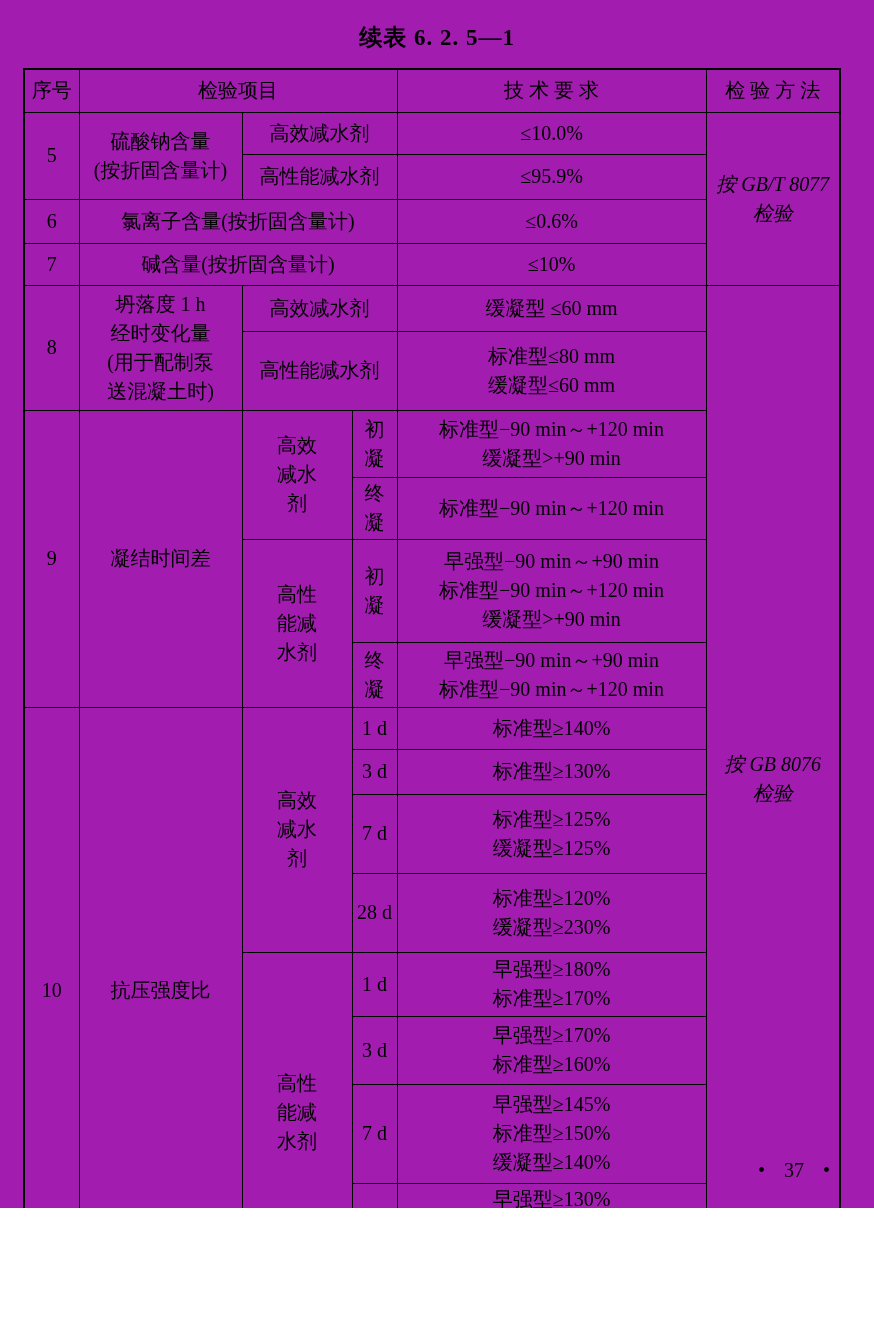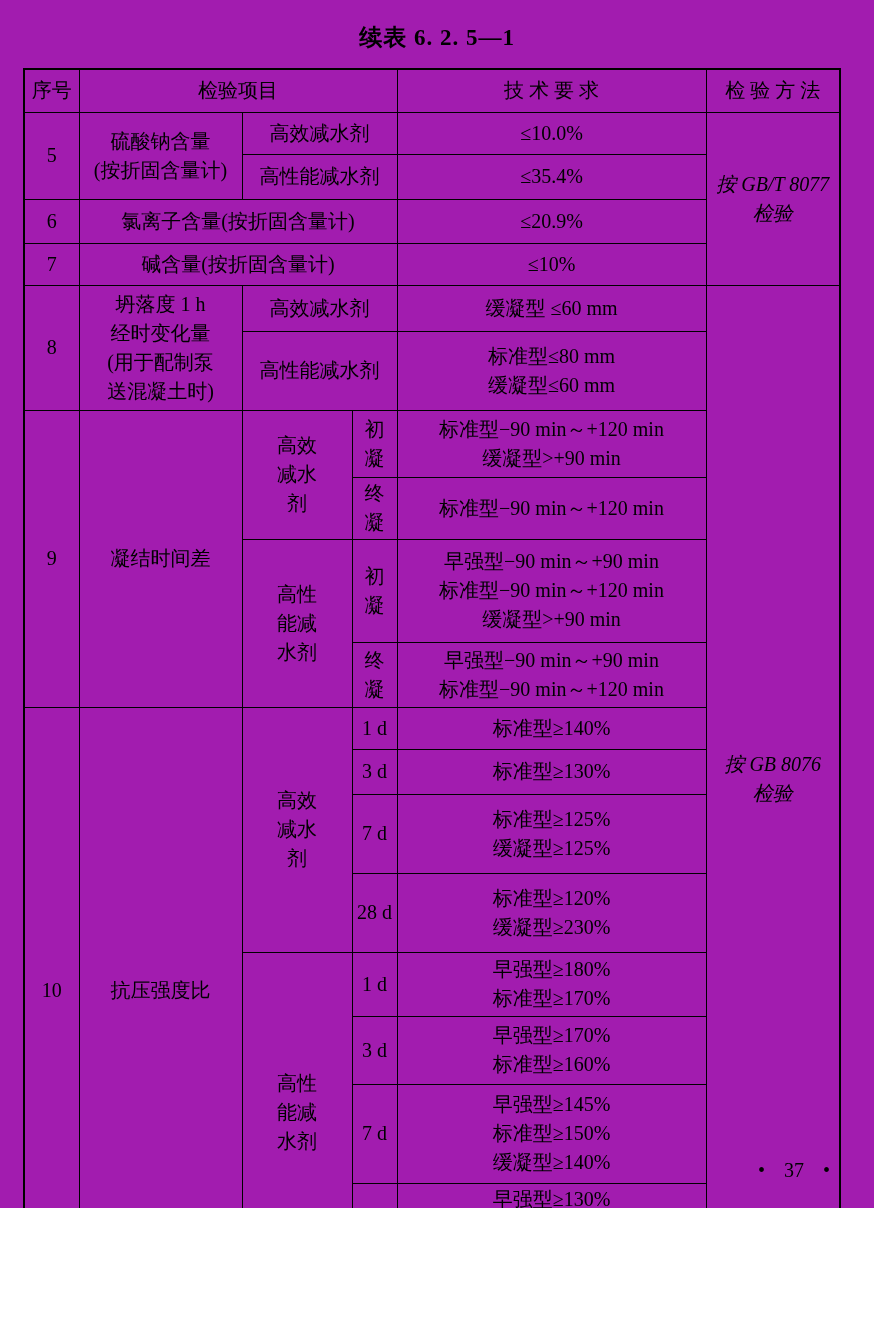--- a/index.html
+++ b/index.html
@@ -85,27 +85,27 @@
       <td rowspan="2">硫酸钠含量
 (按折固含量计)</td>
       <td colspan="2">高效减水剂</td>
       <td>≤10.0%</td>
       <td class="method" rowspan="4">按 GB/T 8077
 检验</td>
     </tr>
 
     <tr style="height:45px">
       <td colspan="2">高性能减水剂</td>
-      <td>≤35.4%</td>
+      <td>≤95.9%</td>
     </tr>
 
     <tr style="height:44px">
       <td class="serial">6</td>
       <td colspan="3">氯离子含量(按折固含量计)</td>
-      <td>≤20.9%</td>
+      <td>≤0.6%</td>
     </tr>
 
     <tr style="height:42px">
       <td class="serial">7</td>
       <td colspan="3">碱含量(按折固含量计)</td>
       <td>≤10%</td>
     </tr>
 
     <tr style="height:46px">
       <td class="serial" rowspan="2">8</td>

